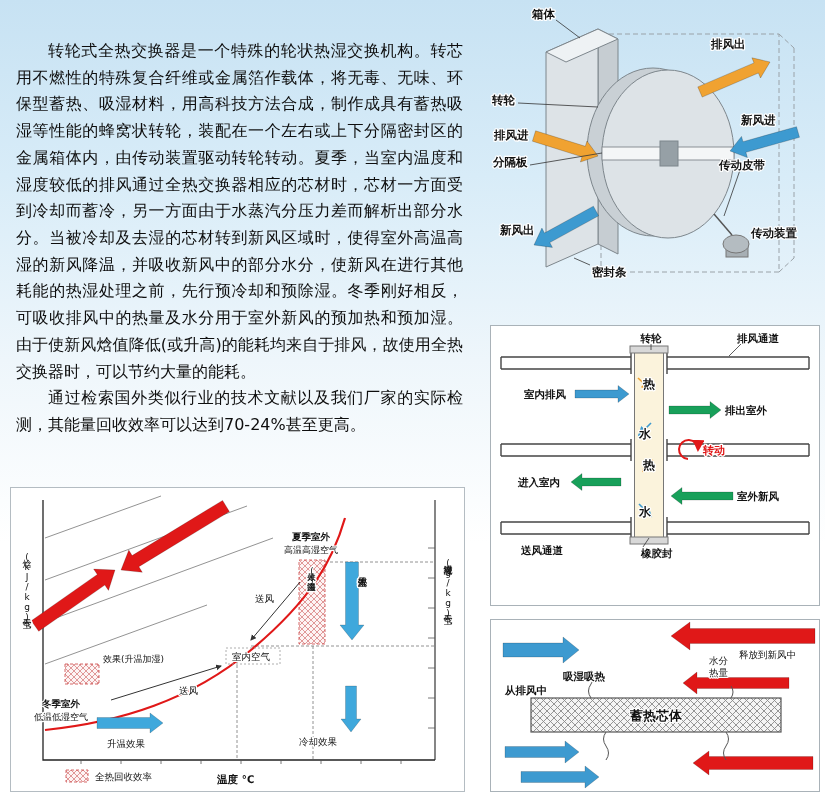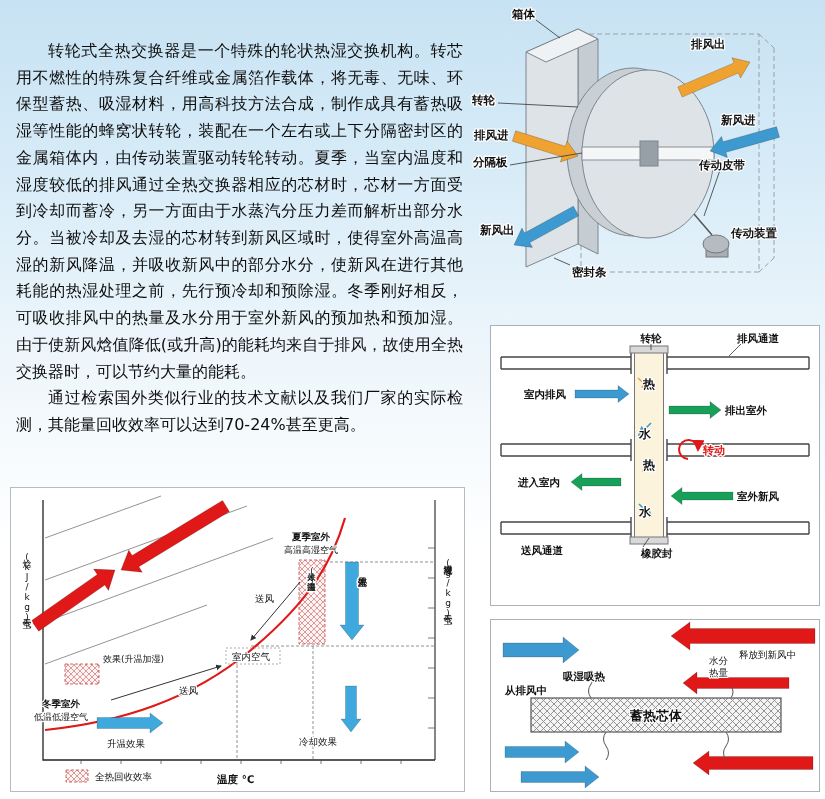--- a/index.html
+++ b/index.html
@@ -4,21 +4,21 @@
 <style>
   * { margin:0; padding:0; box-sizing:border-box; }
   html,body { background:#fff; }
   body { width:825px; height:799px; font-family:"DejaVu Sans",sans-serif; }
   .page { position:relative; width:825px; height:799px; overflow:hidden;
           background:linear-gradient(180deg,#c7e2f3 0%,#d8ecf8 22%,#eef6fb 45%,#ffffff 68%,#ffffff 100%); }
   .intro { position:absolute; left:16px; top:38px; width:447px; color:#0e0e0e;
            font-size:16px; line-height:1.67; text-align:justify; }
   .intro p { text-indent:2em; }
   .fig { position:absolute; }
-  .fig-wheel { left:448px; top:4px; width:352px; height:312px; }
+  .fig-wheel { left:468px; top:4px; width:352px; height:312px; }
   .fig-schematic { left:490px; top:325px; width:330px; height:281px; background:#fff; border:1px solid #a9b2b8; }
   .fig-chart { left:10px; top:487px; width:455px; height:305px; background:#fff; border:1px solid #b4bcc2; }
   .fig-core { left:490px; top:619px; width:330px; height:173px; background:#fff; border:1px solid #a9b2b8; }
   svg { display:block; }
   text { font-family:"DejaVu Sans",sans-serif; fill:#111; }
   .lbl  { font-size:11.5px; font-weight:600; }
   .lbl2 { font-size:10.5px; font-weight:600; }
   .sm   { font-size:9.5px; }
   .xs   { font-size:9px; }
   .halo { paint-order:stroke; stroke:#ffffff; stroke-width:2.5px; stroke-linejoin:round; }

